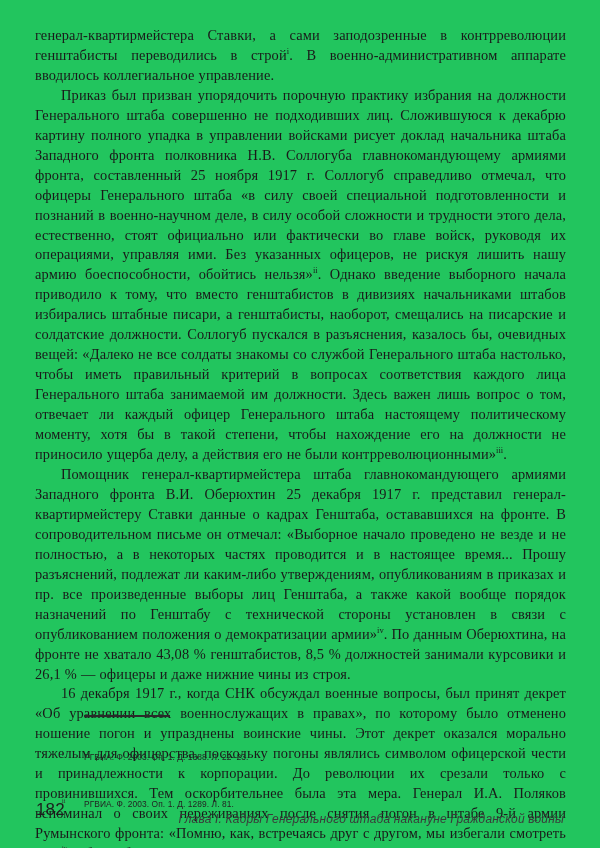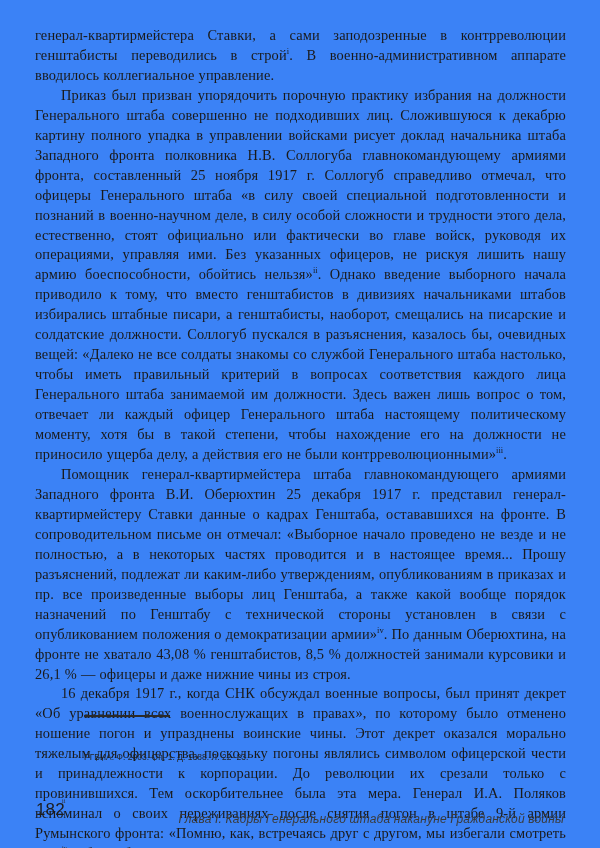--- a/index.html
+++ b/index.html
@@ -14,21 +14,21 @@
     position: relative;
     overflow: hidden;
     font-family: "Liberation Serif", "DejaVu Serif", serif;
     color: #1a1a1a;
     -webkit-font-smoothing: antialiased;
   }
 
   .page {
     position: absolute;
     inset: 0;
-    background: #3b82f6;
+    background: #22c55e;
     padding-left: 44px;
   }
 
   
   .body-col {
     position: absolute;
     left: 35px;
     top: 26px;
     width: 531px;
   }
@@ -138,20 +138,21 @@
 
   <div class="footnotes">
     <div class="fn-rule"></div>
     <ul class="fn-list">
       <li class="fn-item">
         <span class="fn-marker">i</span>
         <span class="fn-text">РГВИА. Ф. 2003. Оп. 1. Д. 1388. Л. 22−23.</span>
       </li>
       <li class="fn-item">
         <span class="fn-marker">ii</span>
+        <span class="fn-text">РГВИА. Ф. 2003. Оп. 1. Д. 1289. Л. 81.</span>
       </li>
       <li class="fn-item">
         <span class="fn-marker">iv</span>
         <span class="fn-text">РГВИА. Ф. 2003. Оп. 1. Д. 2329. Л. 341.</span>
       </li>
     </ul>
   </div>
 
   <div class="folio">182</div>
   <div class="running-head">Глава I. Кадры Генерального штаба накануне Гражданской войны</div>

